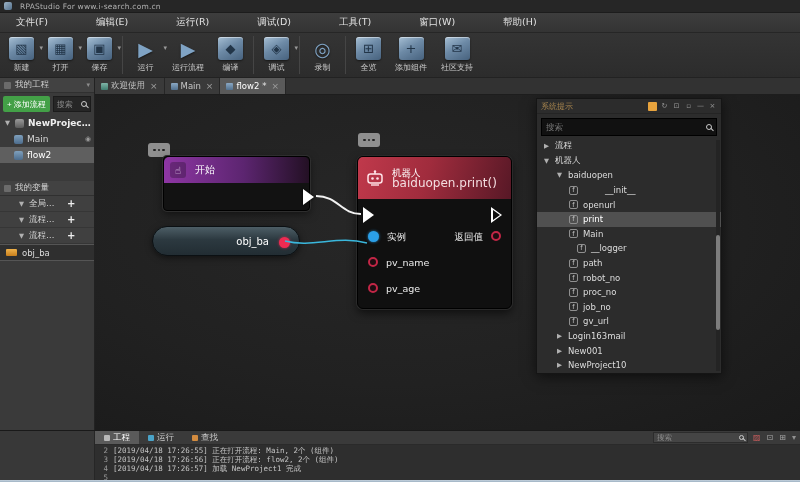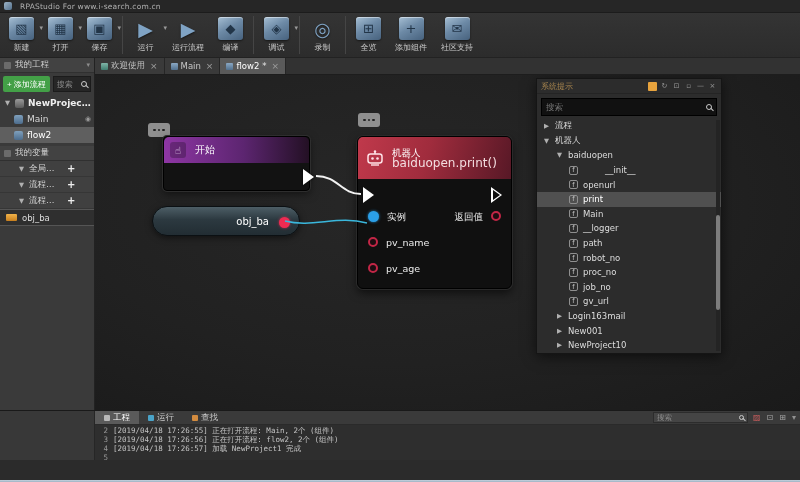--- a/index.html
+++ b/index.html
@@ -43,21 +43,21 @@
   .caret{font-size:6.5px;color:#b0b0b0;width:7px;text-align:center;flex:none}
   .caret.exp::before{content:"▼"}
   .caret.col::before{content:"▶"}
   .ficon{width:9px;height:9px;border-radius:2px;flex:none}
   .ficon.project{background:linear-gradient(#9a9a9a,#5c5c5c)}
   .ficon.flow{background:linear-gradient(#7fa0bd,#4c6craft 0%,#4c6c8c)}
   .ficon.flow{background:linear-gradient(#7fa0bd,#4c6c8c)}
   .slabel{white-space:nowrap;overflow:hidden;text-overflow:ellipsis}
   .slabel.bold{font-weight:bold;color:#efefef}
   .mbadge{margin-left:auto;font-size:7px;color:#9a9a9a}
-  .var-header{margin-top:3px}
+  .var-header{margin-top:18px}
   .vgroup{height:16px;display:flex;align-items:center;gap:4px;padding:0 18px;font-size:8.5px;color:#d6d6d6;background:#404040;border-bottom:1px solid #363636}
   .vadd{margin-left:auto;color:#eee;font-size:10px;font-weight:bold;width:10px;text-align:center;cursor:pointer}
   .vrow{height:17px;display:flex;align-items:center;gap:5px;padding:0 6px;font-size:8.5px;color:#ddd}
   .vrow.sel{background:#2f2f2f;border-top:1px solid #555;border-bottom:1px solid #555}
   .vicon{width:11px;height:7px;border-radius:1px;background:linear-gradient(#f0b24a,#c87f1d);flex:none}
 
   
   .canvas-wrap{flex:1;display:flex;flex-direction:column;min-width:0}
   .tabbar{height:17px;background:#323232;display:flex;align-items:stretch;border-bottom:1px solid #1d1d1d}
   .etab{display:flex;align-items:center;gap:3px;padding:0 6px;font-size:8.5px;color:#c6c6c6;background:#3a3a3a;border-right:1px solid #262626;cursor:pointer}
@@ -145,20 +145,29 @@
 </head>
 <body>
 
 <div class="app">
 
   <div class="titlebar">
     <span class="app-logo"></span>
     <span class="title-text">RPAStudio For www.i-search.com.cn</span>
   </div>
 
+  <div class="menubar" id="menubar">
+      <div class="menu-item">文件(F)</div>
+      <div class="menu-item">编辑(E)</div>
+      <div class="menu-item">运行(R)</div>
+      <div class="menu-item">调试(D)</div>
+      <div class="menu-item">工具(T)</div>
+      <div class="menu-item">窗口(W)</div>
+      <div class="menu-item">帮助(H)</div>
+    </div>
 
   <div class="toolbar" id="toolbar">
       <div class="tbtn">
         <div class="ticon">▧</div>
         <span class="tcaret">▾</span>
         <div class="tlabel">新建</div>
       </div>
       <div class="tbtn">
         <div class="ticon">▦</div>
         <span class="tcaret">▾</span>
@@ -396,21 +405,21 @@
                 <span class="clabel">openurl</span>
               </div>
               <div class="crow sel" style="padding-left: 32px;">
                 <span class="fnb"></span>
                 <span class="clabel">print</span>
               </div>
               <div class="crow" style="padding-left: 32px;">
                 <span class="fnb"></span>
                 <span class="clabel">Main</span>
               </div>
-              <div class="crow" style="padding-left: 32px;">
+              <div class="crow" style="padding-left: 40px;">
                 <span class="fnb"></span>
                 <span class="clabel">__logger</span>
               </div>
               <div class="crow" style="padding-left: 32px;">
                 <span class="fnb"></span>
                 <span class="clabel">path</span>
               </div>
               <div class="crow" style="padding-left: 32px;">
                 <span class="fnb"></span>
                 <span class="clabel">robot_no</span>

